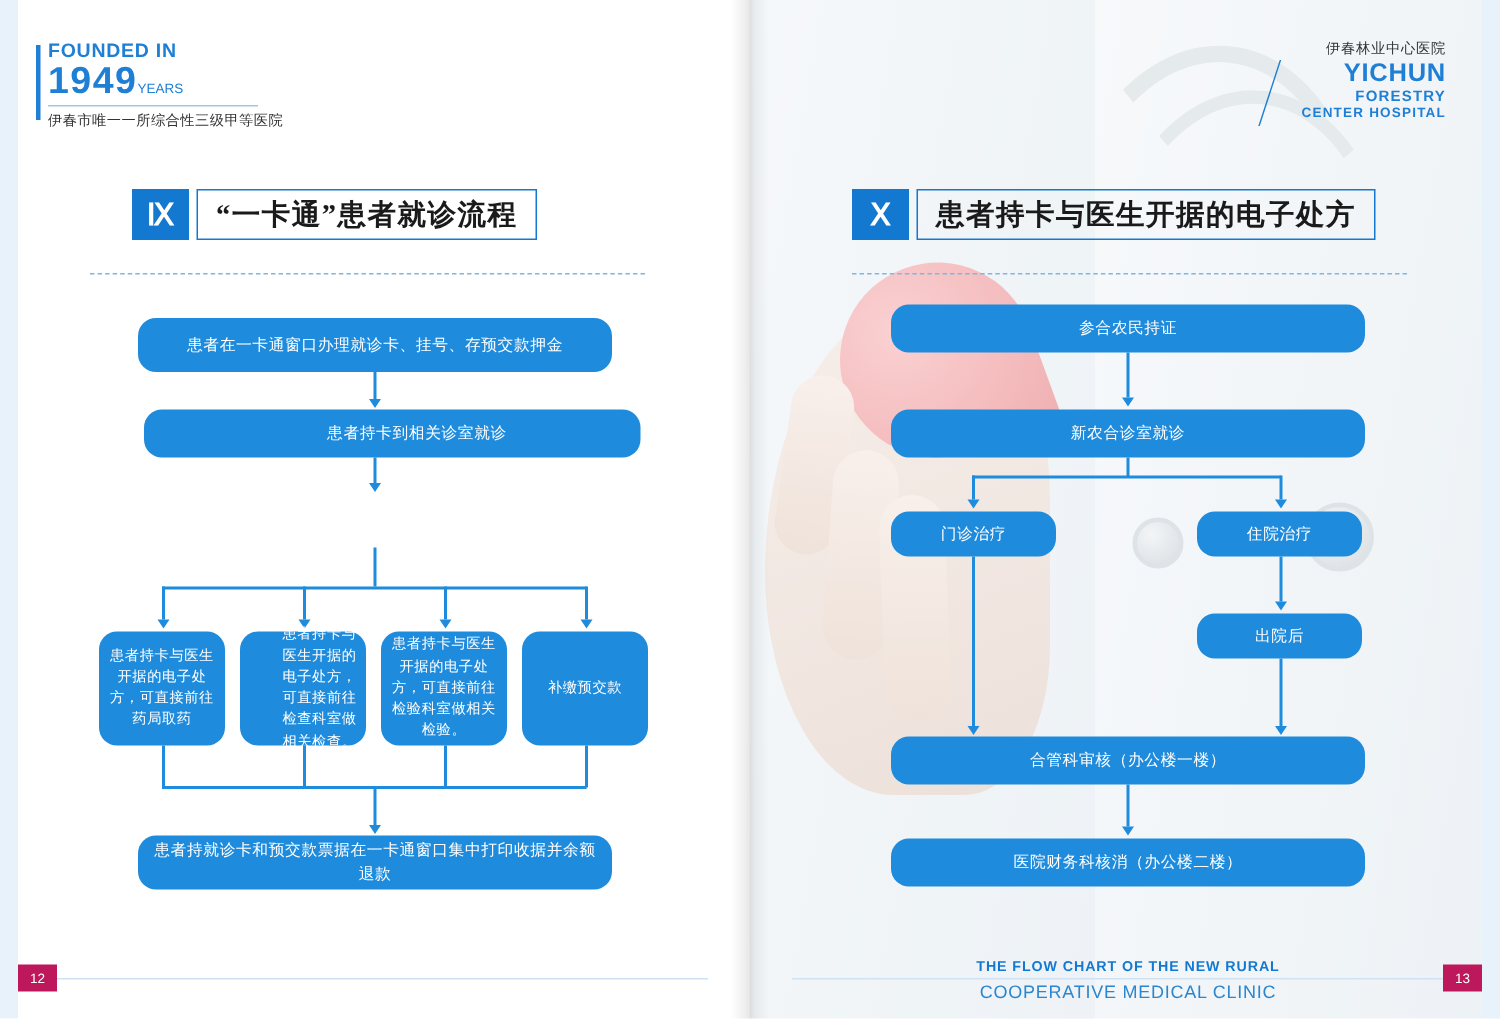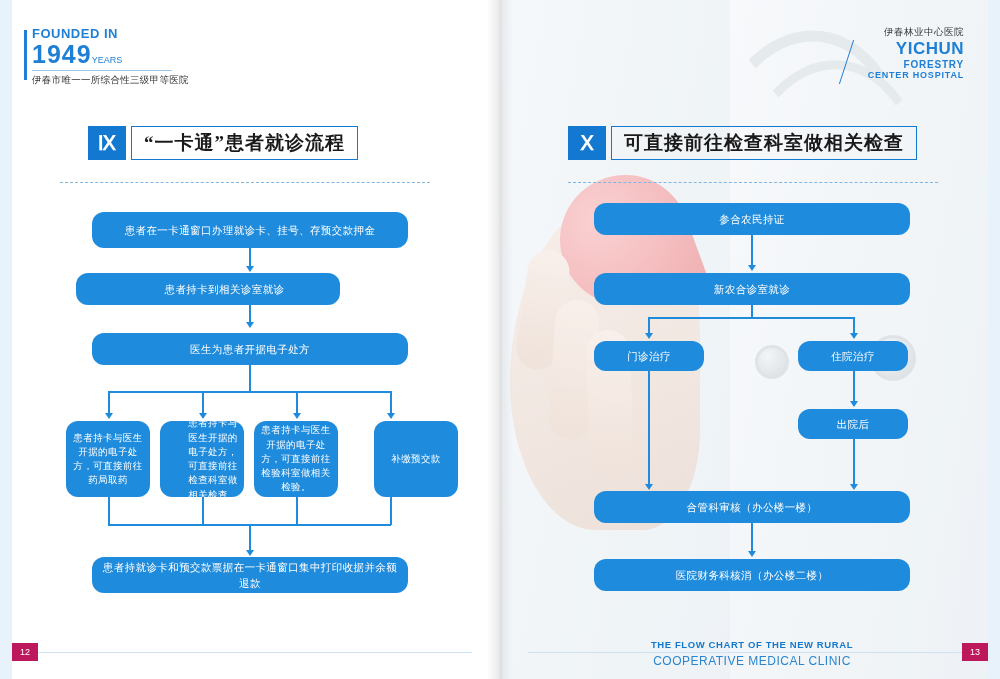--- a/index.html
+++ b/index.html
@@ -203,41 +203,40 @@
     <div class="sec-num">Ⅸ</div>
     <div class="sec-text">“一卡通”患者就诊流程</div>
   </div>
 
   <div class="dotted" style="left:60px; top:182px; width:370px;"></div>
 
   <div class="fbox" style="left:92px; top:212px; width:316px; height:36px;">患者在一卡通窗口办理就诊卡、挂号、存预交款押金</div>
   <div class="arrow-v" style="left:249px; top:248px; height:18px;"></div>
   <div class="arrow-head-d" style="left:246px; top:266px;"></div>
 
-  <div class="fbox" style="left:76px; top:273px; width:264px; height:32px;padding-left:39px;">患者持卡到相关诊室就诊</div>
+  <div class="fbox" style="left:96px; top:273px; width:331px; height:32px;padding-left:39px;">患者持卡到相关诊室就诊</div>
   <div class="arrow-v" style="left:249px; top:305px; height:17px;"></div>
   <div class="arrow-head-d" style="left:246px; top:322px;"></div>
 
-  <div class="fbox" style="left:92px; top:333px; width:316px; height:32px;">医生为患者开据电子处方</div>
 
   <div class="arrow-v" style="left:249px; top:365px; height:26px;"></div>
   <div class="line-h" style="left:108px; top:391px; width:283px;"></div>
   <div class="arrow-v" style="left:108px; top:391px; height:22px;"></div>
   <div class="arrow-head-d" style="left:105px; top:413px;"></div>
   <div class="arrow-v" style="left:202px; top:391px; height:22px;"></div>
   <div class="arrow-head-d" style="left:199px; top:413px;"></div>
   <div class="arrow-v" style="left:296px; top:391px; height:22px;"></div>
   <div class="arrow-head-d" style="left:293px; top:413px;"></div>
   <div class="arrow-v" style="left:390px; top:391px; height:22px;"></div>
   <div class="arrow-head-d" style="left:387px; top:413px;"></div>
 
   <div class="fbox small" style="left:66px; top:421px; width:84px; height:76px;">患者持卡与医生开据的电子处方，可直接前往药局取药</div>
   <div class="fbox small" style="left:160px; top:421px; width:84px; height:76px;padding-left:28px;">患者持卡与医生开据的电子处方，可直接前往检查科室做相关检查。</div>
   <div class="fbox small" style="left:254px; top:421px; width:84px; height:76px;">患者持卡与医生开据的电子处方，可直接前往检验科室做相关检验。</div>
-  <div class="fbox small" style="left:348px; top:421px; width:84px; height:76px;margin-left:26px;">补缴预交款</div>
+  <div class="fbox small" style="left:348px; top:421px; width:84px; height:76px;">补缴预交款</div>
 
   <div class="arrow-v" style="left:108px; top:497px; height:28px;"></div>
   <div class="arrow-v" style="left:202px; top:497px; height:28px;"></div>
   <div class="arrow-v" style="left:296px; top:497px; height:28px;"></div>
   <div class="arrow-v" style="left:390px; top:497px; height:28px;"></div>
   <div class="line-h" style="left:108px; top:524px; width:283px;"></div>
   <div class="arrow-v" style="left:249px; top:524px; height:26px;"></div>
   <div class="arrow-head-d" style="left:246px; top:550px;"></div>
 
   <div class="fbox" style="left:92px; top:557px; width:316px; height:36px;">患者持就诊卡和预交款票据在一卡通窗口集中打印收据并余额退款</div>
@@ -252,21 +251,21 @@
   <div class="hospital">
     <div class="h-diag"></div>
     <div class="h-cn">伊春林业中心医院</div>
     <div class="h-en1">YICHUN</div>
     <div class="h-en2">FORESTRY</div>
     <div class="h-en3">CENTER HOSPITAL</div>
   </div>
 
   <div class="sec-title" style="left:68px; top:126px;">
     <div class="sec-num">Ⅹ</div>
-    <div class="sec-text">可直接前往检查科室做相关检查</div>
+    <div class="sec-text">患者持卡与医生开据的电子处方</div>
   </div>
 
   <div class="dotted" style="left:68px; top:182px; width:370px;"></div>
 
   <div class="fbox" style="left:94px; top:203px; width:316px; height:32px;">参合农民持证</div>
   <div class="arrow-v" style="left:251px; top:235px; height:30px;"></div>
   <div class="arrow-head-d" style="left:248px; top:265px;"></div>
 
   <div class="fbox" style="left:94px; top:273px; width:316px; height:32px;">新农合诊室就诊</div>
 

